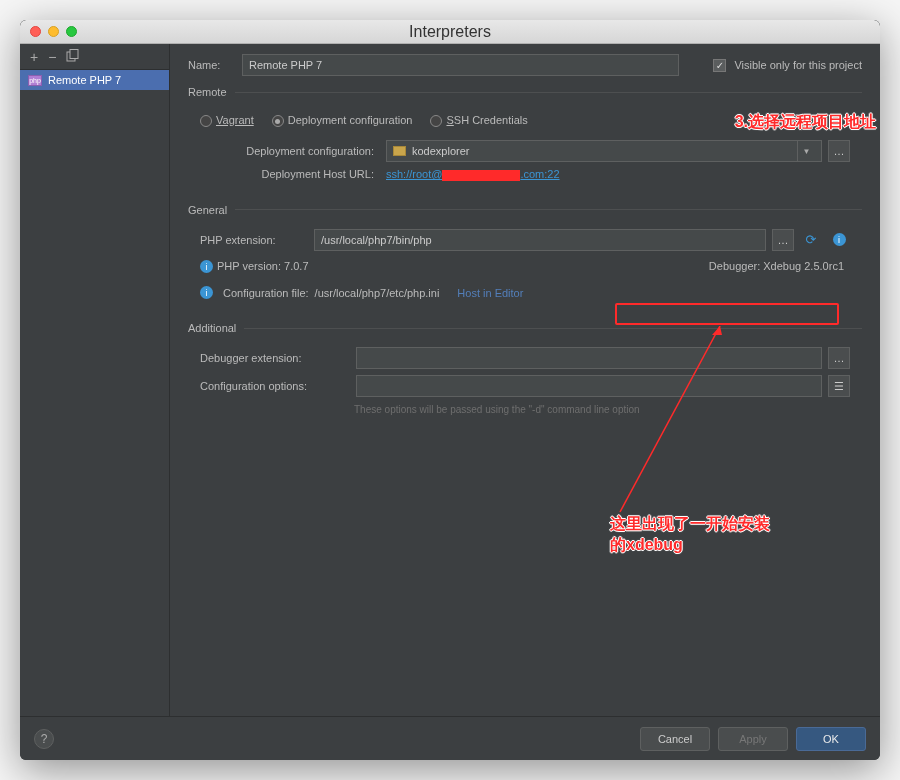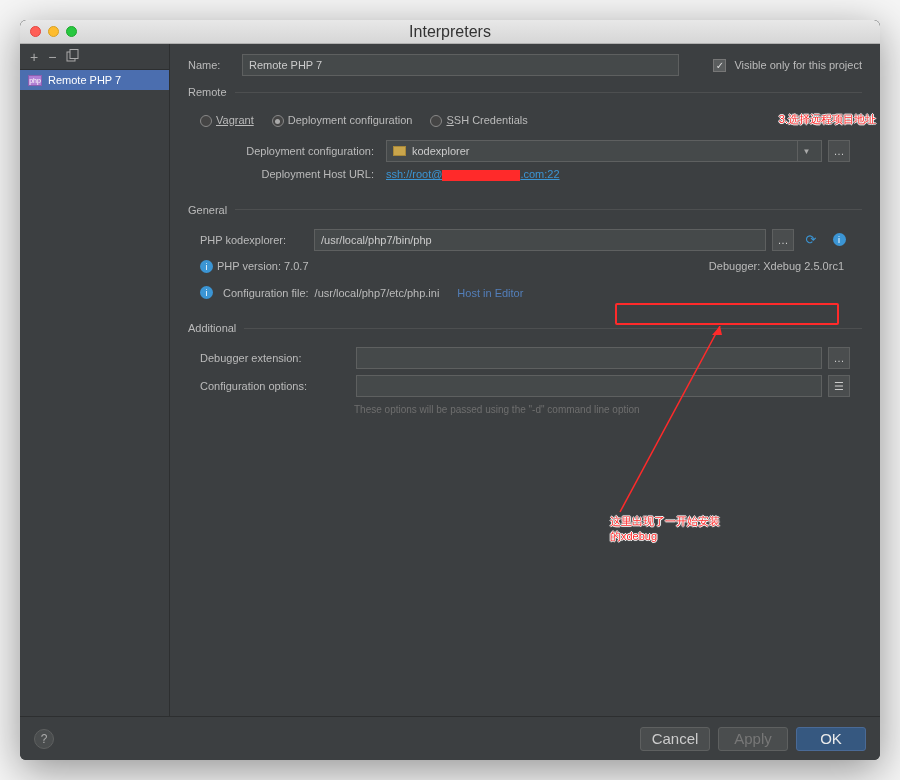--- a/index.html
+++ b/index.html
@@ -68,31 +68,31 @@
   .drop { width:18px;height:20px;border-left:1px solid #5e6060;display:flex;align-items:center;justify-content:center;color:#aaa;font-size:8px;}
   .sq-btn { width:22px;height:22px;background:#4a4d4e;border:1px solid #5e6060;color:#ccc;display:flex;align-items:center;justify-content:center;font-size:11px;cursor:pointer;}
   .link { color:#3b95d4; text-decoration:underline; cursor:pointer;}
   .link2 { color:#537fba; cursor:pointer;}
   .info-i { width:13px;height:13px;border-radius:50%;background:#3b95d4;color:#fff;font-size:9px;display:inline-flex;align-items:center;justify-content:center;margin-right:4px;}
   .hint { color:#6e6e6e; font-size:10px; padding:4px 12px 0 200px;}
   .redbox {
     position:absolute; border:2px solid #ff2a2a; border-radius:2px; pointer-events:none;
   }
   .anno {
-    position:absolute; color:#ff2a2a; font-weight:normal; font-size:11px;
+    position:absolute; color:#ff2a2a; font-weight:bold; font-size:16px;
     text-shadow:0 0 2px #fff,-1px 0 #fff,1px 0 #fff,0 1px #fff,0 -1px #fff;
   }
   .redacted { display:inline-block; height:11px; background:#ff2a2a; vertical-align:middle;}
   .footer {
     height:44px; border-top:1px solid #2d2f30; background:#3c3f41;
     display:flex; align-items:center; justify-content:flex-end; gap:8px; padding:0 14px;
     position:relative;
   }
   .help { position:absolute; left:14px; width:20px;height:20px;border-radius:50%;background:#4a4d4e;border:1px solid #5e6060;color:#aaa;display:flex;align-items:center;justify-content:center;font-size:12px;cursor:pointer;}
-  .btn { min-width:70px; height:24px; background:#4a4d4e;border:1px solid #5e6060;color:#ccc;display:flex;align-items:center;justify-content:center;border-radius:3px;cursor:pointer;font-size:15px;}
+  .btn { min-width:70px; height:24px; background:#4a4d4e;border:1px solid #5e6060;color:#ccc;display:flex;align-items:center;justify-content:center;border-radius:3px;cursor:pointer;font-size:11px;}
   .btn.primary { background:#365880; border-color:#4a6a96; color:#eaeaea;}
   .btn.disabled { color:#777; }
   .sec-gap { height:10px; }
   .folder-ic{width:13px;height:10px;background:#c9a54b;border:1px solid #a88839;display:inline-block;}
   svg.arrow { position:absolute; pointer-events:none; }
 </style>
 </head>
 <body>
 
 <div class="window">
@@ -155,21 +155,21 @@
             <span>ssh://root@</span><span class="redacted" style="width:78px"></span><span>.com:22</span>
           </span>
         </div>
       </fieldset>
 
       <div class="sec-gap"></div>
 
       <fieldset>
         <legend>General</legend>
         <div class="field-row">
-          <span class="row-label" style="min-width:108px;text-align:left">PHP kodexplorer:</span>
+          <span class="row-label" style="min-width:108px;text-align:left">PHP extension:</span>
           <input type="text" value="/usr/local/php7/bin/php" style="">
           <div class="sq-btn">…</div>
           <div class="sq-btn" style="background:none;border:none;color:#3b95d4;font-size:13px">⟳</div>
           <div class="sq-btn" style="background:none;border:none">
               <span class="info-i" style="margin:0">i</span>
             </div>
         </div>
         <div class="field-row" style="justify-content:space-between;padding-top:6px">
           <span><span class="info-i">i</span><span>PHP version: 7.0.7</span></span>
           <span style="padding-right:6px">Debugger: Xdebug 2.5.0rc1</span>

